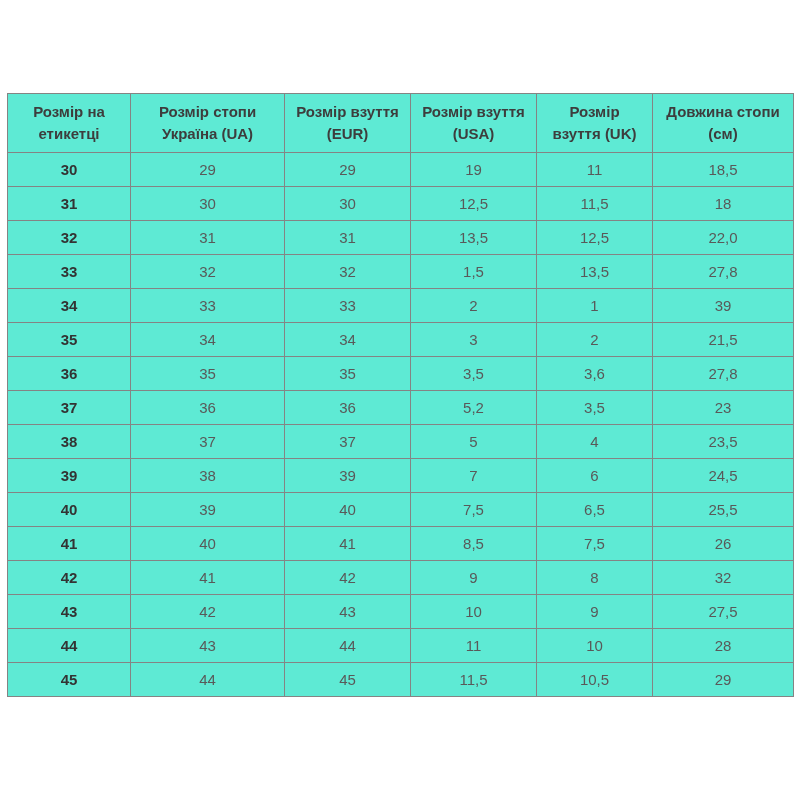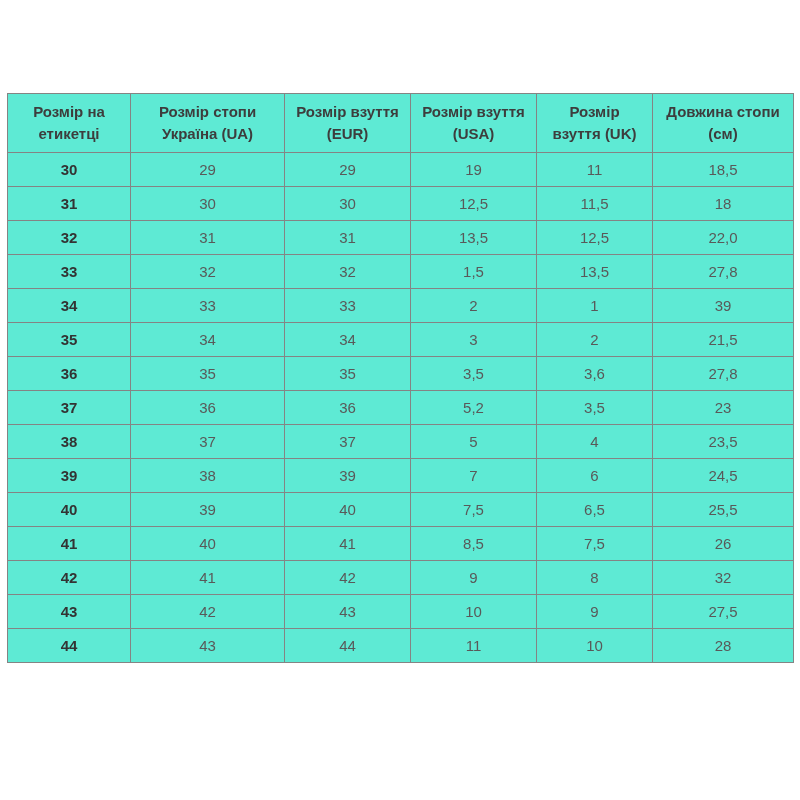--- a/index.html
+++ b/index.html
@@ -196,15 +196,23 @@
           <td class="body-cell">27,5</td>
         </tr>
         <tr>
           <td class="body-cell first-col">44</td>
           <td class="body-cell">43</td>
           <td class="body-cell">44</td>
           <td class="body-cell">11</td>
           <td class="body-cell">10</td>
           <td class="body-cell">28</td>
         </tr>
+        <tr>
+          <td class="body-cell first-col">45</td>
+          <td class="body-cell">44</td>
+          <td class="body-cell">45</td>
+          <td class="body-cell">11,5</td>
+          <td class="body-cell">10,5</td>
+          <td class="body-cell">29</td>
+        </tr>
       </tbody>
   </table>
 </div>
 
 </body></html>

